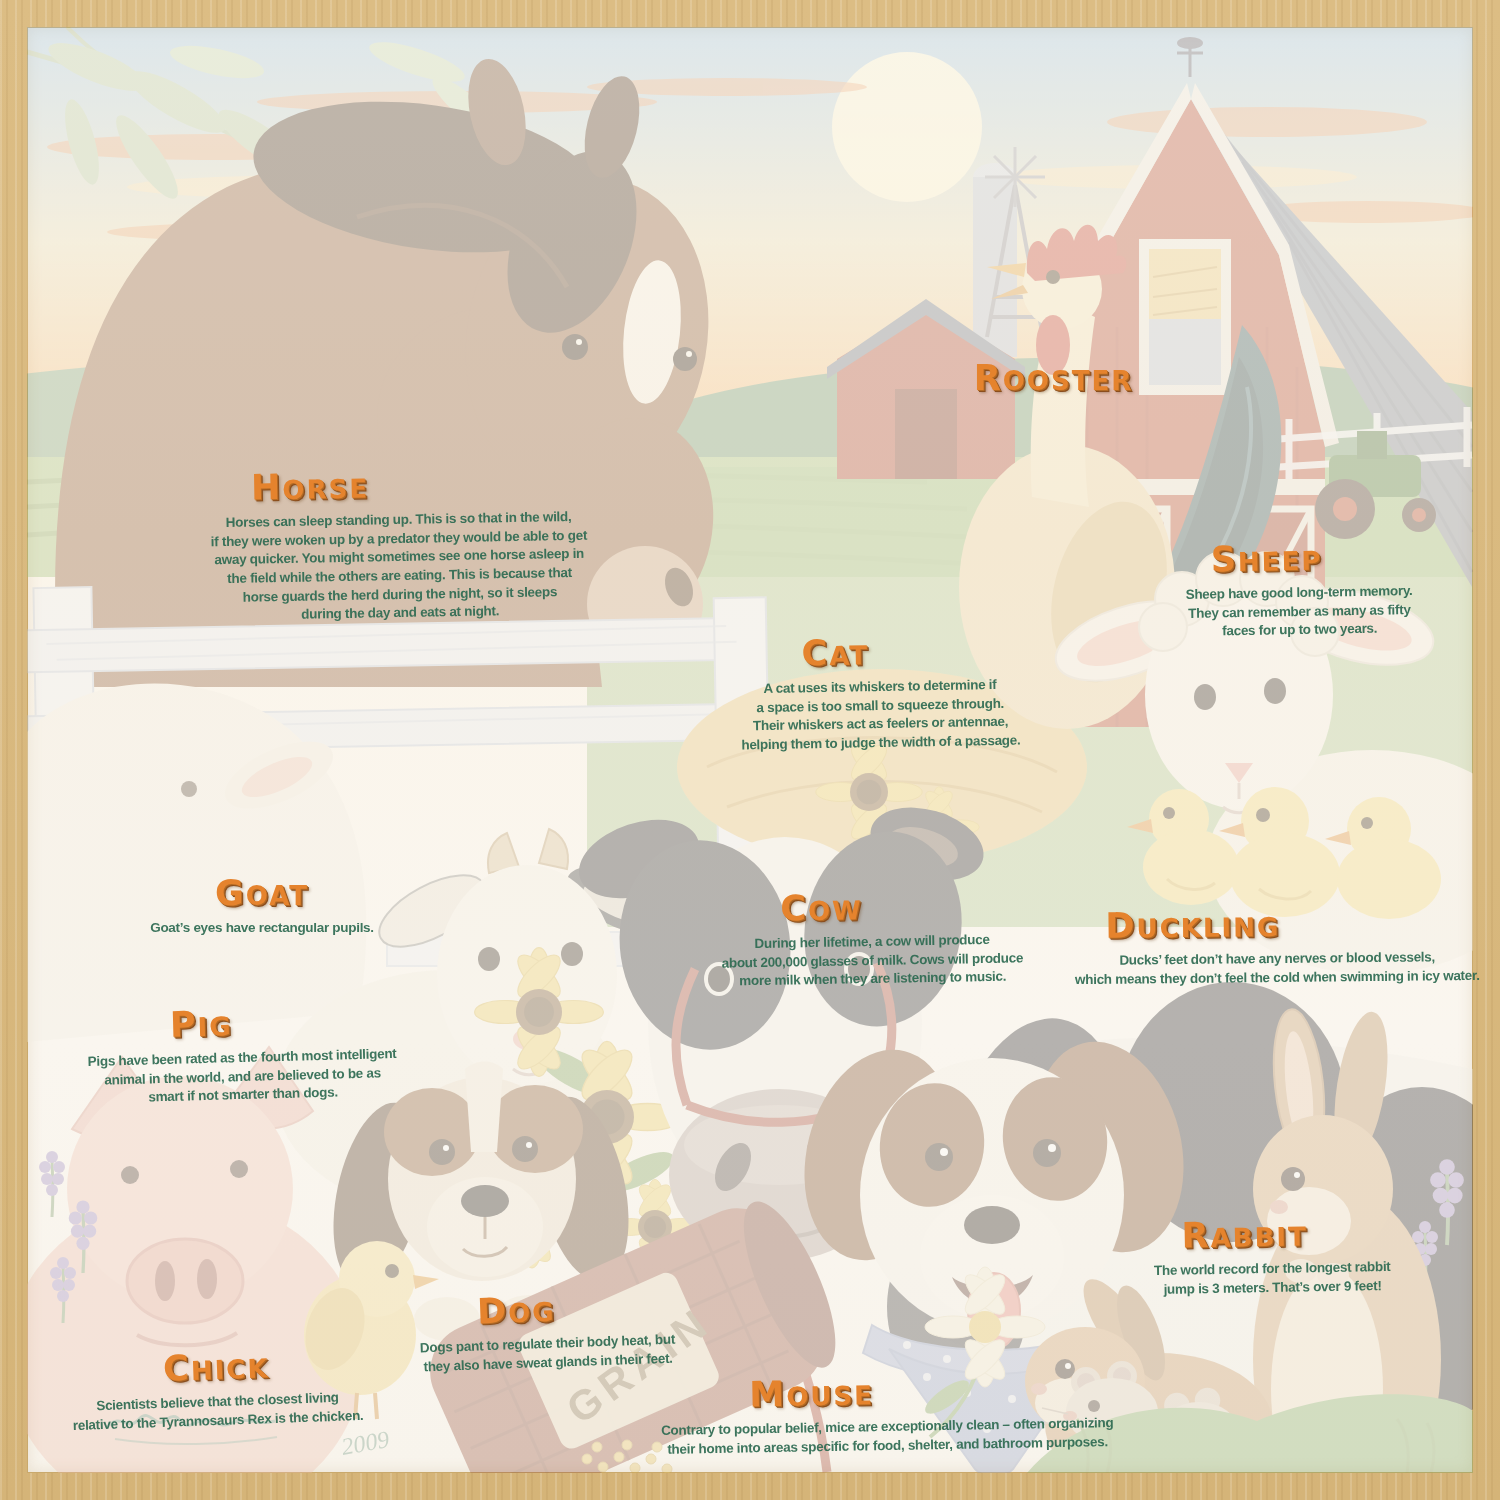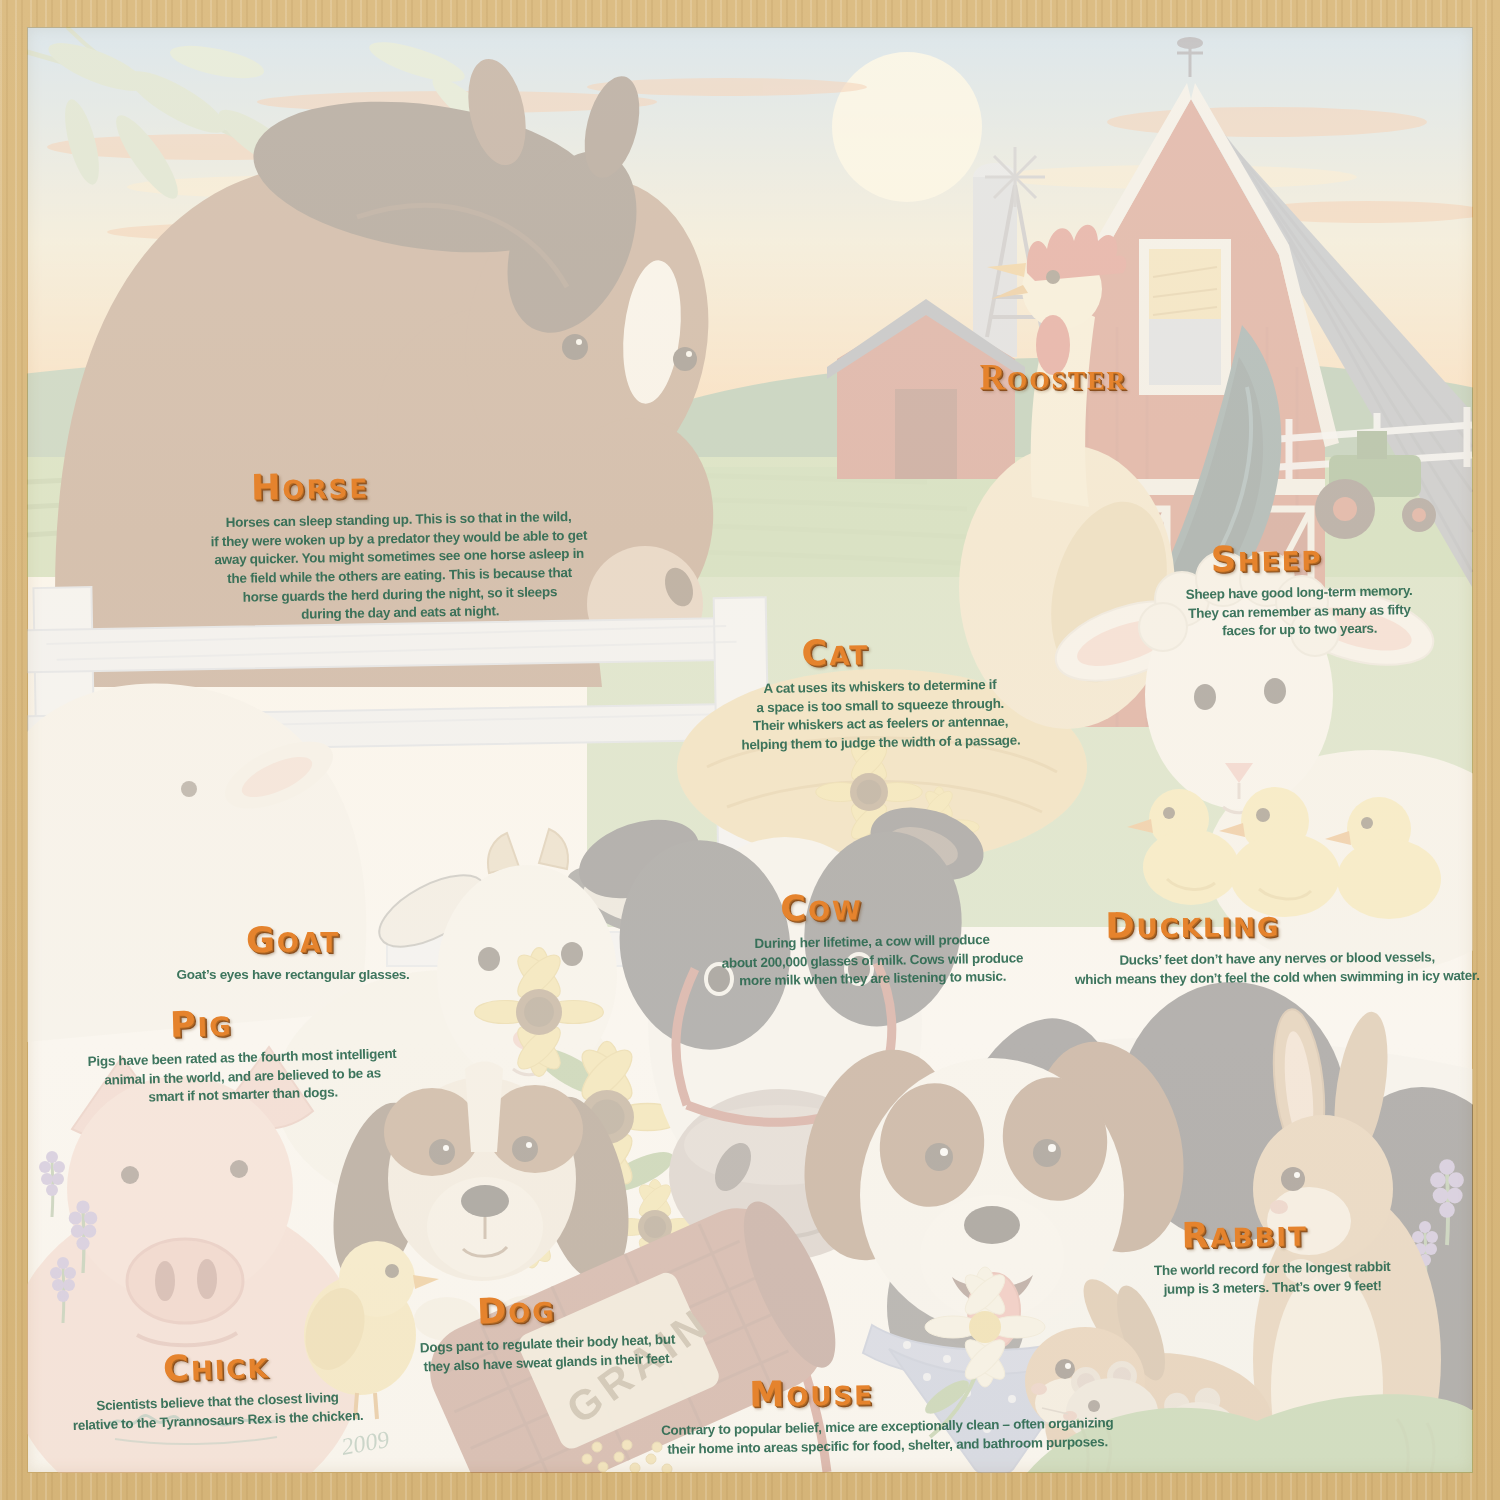--- a/index.html
+++ b/index.html
@@ -31,26 +31,26 @@
   }
   .t::first-letter{font-size:35px;}
   .f{
     font-size:13.5px; letter-spacing:-0.3px; line-height:1.38;
     color:#2e6b52; white-space:pre-line; font-weight:bold; opacity:.92;
   }
   
   #blk-horse   {left:92px;  top:438px; width:560px; transform:rotate(-1deg);}
   #blk-horse .t{margin-left:-176px;}
   #blk-rooster {left:860px; top:331px; width:375px;}
-  #blk-rooster .t{margin-left:-42px;font-family:Liberation Serif, serif;}
+  #blk-rooster .t{margin-left:-42px;}
   #blk-cat     {left:678px; top:605px; width:350px; transform:rotate(-1deg);}
   #blk-cat .t  {margin-left:-88px;}
   #blk-sheep   {left:1112px;top:511px; width:320px; transform:rotate(-1deg);}
   #blk-sheep .t{margin-left:-64px;}
-  #blk-goat    {left:91px;  top:846px; width:350px;margin-top:47px;}
+  #blk-goat    {left:60px;  top:846px; width:350px;}
   #blk-cow     {left:670px; top:860px; width:350px; transform:rotate(-1deg);}
   #blk-cow .t  {margin-left:-100px;}
   #blk-duckling{left:1045px;top:877px; width:410px; transform:rotate(-0.6deg);}
   #blk-duckling .t{margin-left:-168px;}
   #blk-pig     {left:40px;  top:976px; width:350px; transform:rotate(-1.5deg);}
   #blk-pig .t  {margin-left:-80px;}
   #blk-dog     {left:345px; top:1262px;width:350px; transform:rotate(-2deg);}
   #blk-dog .t  {margin-left:-60px;}
   #blk-chick   {left:15px;  top:1320px;width:350px; transform:rotate(-2deg);}
   #blk-mouse   {left:625px; top:1345px;width:470px; transform:rotate(-1deg);}
@@ -593,21 +593,21 @@
 helping them to judge the width of a passage.</div>
     </div>
     <div class="blk" id="blk-sheep">
       <span class="t">Sheep</span>
       <div class="f">Sheep have good long-term memory.
 They can remember as many as fifty
 faces for up to two years.</div>
     </div>
     <div class="blk" id="blk-goat">
       <span class="t">Goat</span>
-      <div class="f">Goat’s eyes have rectangular glasses.</div>
+      <div class="f">Goat’s eyes have rectangular pupils.</div>
     </div>
     <div class="blk" id="blk-cow">
       <span class="t">Cow</span>
       <div class="f">During her lifetime, a cow will produce
 about 200,000 glasses of milk. Cows will produce
 more milk when they are listening to music.</div>
     </div>
     <div class="blk" id="blk-duckling">
       <span class="t">Duckling</span>
       <div class="f">Ducks’ feet don’t have any nerves or blood vessels,

